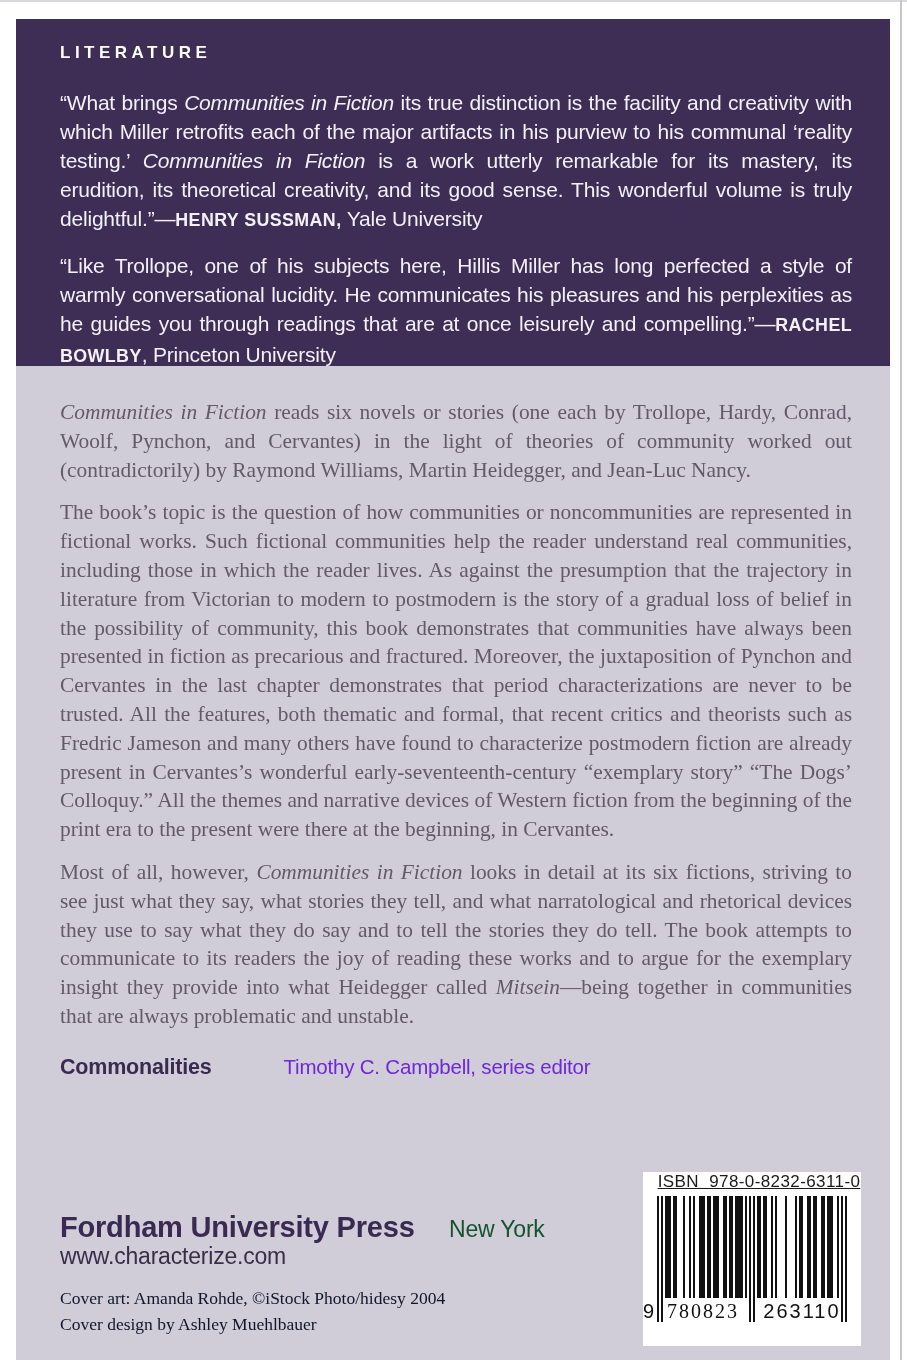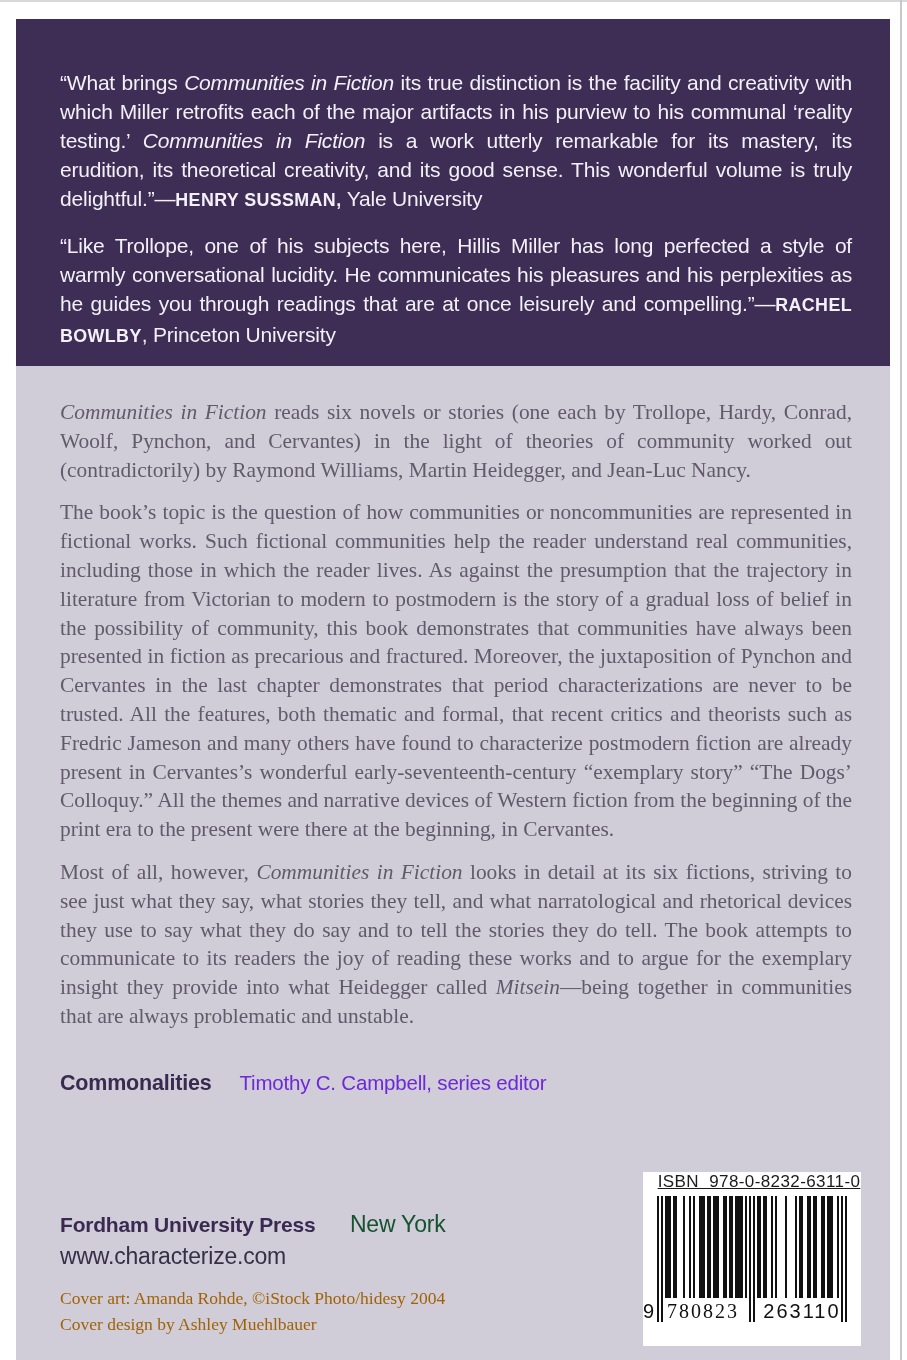--- a/index.html
+++ b/index.html
@@ -32,43 +32,43 @@
   }
   .syn{
     font-family:"Liberation Serif","DejaVu Serif",serif;
     color:#615a69;font-size:21.4px;line-height:28.8px;
     text-align:justify;margin:0 0 14px 0;
   }
   .author-note{
     font-family:"Liberation Serif","DejaVu Serif",serif;
     color:#615a69;font-size:21.4px;line-height:28.8px;margin-top:20px;
   }
-  .series-line{margin-top:40px;display:flex;align-items:flex-start;}
+  .series-line{margin-top:24px;display:flex;align-items:flex-start;gap:44px;}
   .series-name{
     font-family:"Liberation Sans",sans-serif;font-weight:700;font-size:21.5px;
     color:#392a50;letter-spacing:-0.2px;
   }
   .series-editor{
     font-family:"Liberation Sans",sans-serif;font-size:20.5px;color:#6d28d9;
     margin-left:28px;letter-spacing:-0.2px;
   }
 
   
   .r-i{font-style:italic;}
   .r-caps{font-weight:700;font-size:0.85em;letter-spacing:0.4px;}
   .r-name{font-family:"Liberation Sans",sans-serif;font-weight:700;font-size:0.8em;letter-spacing:0.2px;color:#5b5462;}
 
   
   .publisher-row{position:absolute;left:60px;top:1211px;white-space:nowrap;}
-  .publisher-name{font-weight:700;font-size:21px;color:#3a2a52;letter-spacing:-0.2px;}
+  .publisher-name{font-weight:700;font-size:29px;color:#3a2a52;letter-spacing:-0.2px;}
   .publisher-city{font-size:23px;color:#14532d;margin-left:30px;letter-spacing:-0.2px;}
   .publisher-url{position:absolute;left:60px;top:1243px;font-size:23px;color:#372f47;letter-spacing:-0.2px;}
   .credit{
     position:absolute;left:60px;font-family:"Liberation Serif","DejaVu Serif",serif;
-    font-size:17.5px;color:#a16207;
+    font-size:17.5px;color:#0f172a;
   }
   .credit-1{top:1288px;}
   .credit-2{top:1314px;}
 
   
   .barcode-block{position:absolute;left:643px;top:1172px;width:218px;background:#ffffff;}
   .isbn-label{
     font-size:17px;color:#1b1b1b;text-align:center;white-space:pre;
     letter-spacing:0.4px;padding-left:14px;text-decoration:underline;
   }
@@ -82,20 +82,21 @@
   .bc-d-left{left:24px;width:82px;font-family:Liberation Serif, serif;}
   .bc-d-right{left:118px;width:82px;text-align:center;}
 </style>
 </head>
 <body>
 
 <div class="scan-line-top"></div>
 <div class="scan-line-right"></div>
 
 <div class="purple-panel">
+  <div class="lit-label">LITERATURE</div>
   <div class="blurb"><span>“What brings </span><span class="r-i">Communities in Fiction</span><span> its true distinction is the facility and creativity with which Miller retrofits each of the major artifacts in his purview to his communal ‘reality testing.’ </span><span class="r-i">Communities in Fiction</span><span> is a work utterly remarkable for its mastery, its erudition, its theoretical creativity, and its good sense. This wonderful volume is truly delightful.”—</span><span class="r-caps">HENRY SUSSMAN,</span><span> Yale University</span></div>
   <div class="blurb second"><span>“Like Trollope, one of his subjects here, Hillis Miller has long perfected a style of warmly conversational lucidity. He communicates his pleasures and his perplexities as he guides you through readings that are at once leisurely and compelling.”—</span><span class="r-caps">RACHEL BOWLBY</span><span>, Princeton University</span></div>
 </div>
 
 <div class="lavender-panel">
   <p class="syn"><span class="r-i">Communities in Fiction</span><span> reads six novels or stories (one each by Trollope, Hardy, Conrad, Woolf, Pynchon, and Cervantes) in the light of theories of community worked out (contradictorily) by Raymond Williams, Martin Heidegger, and Jean-Luc Nancy.</span></p>
   <p class="syn"><span>The book’s topic is the question of how communities or noncommunities are represented in fictional works. Such fictional communities help the reader understand real communities, including those in which the reader lives. As against the presumption that the trajectory in literature from Victorian to modern to postmodern is the story of a gradual loss of belief in the possibility of community, this book demonstrates that communities have always been presented in fiction as precarious and fractured. Moreover, the juxtaposition of Pynchon and Cervantes in the last chapter demonstrates that period characterizations are never to be trusted. All the features, both thematic and formal, that recent critics and theorists such as Fredric Jameson and many others have found to characterize postmodern fiction are already present in Cervantes’s wonderful early-seventeenth-century “exemplary story” “The Dogs’ Colloquy.” All the themes and narrative devices of Western fiction from the beginning of the print era to the present were there at the beginning, in Cervantes.</span></p>
   <p class="syn"><span>Most of all, however, </span><span class="r-i">Communities in Fiction</span><span> looks in detail at its six fictions, striving to see just what they say, what stories they tell, and what narratological and rhetorical devices they use to say what they do say and to tell the stories they do tell. The book attempts to communicate to its readers the joy of reading these works and to argue for the exemplary insight they provide into what Heidegger called </span><span class="r-i">Mitsein</span><span>—being together in communities that are always problematic and unstable.</span></p>
   <div class="series-line">
     <span class="series-name">Commonalities</span>

